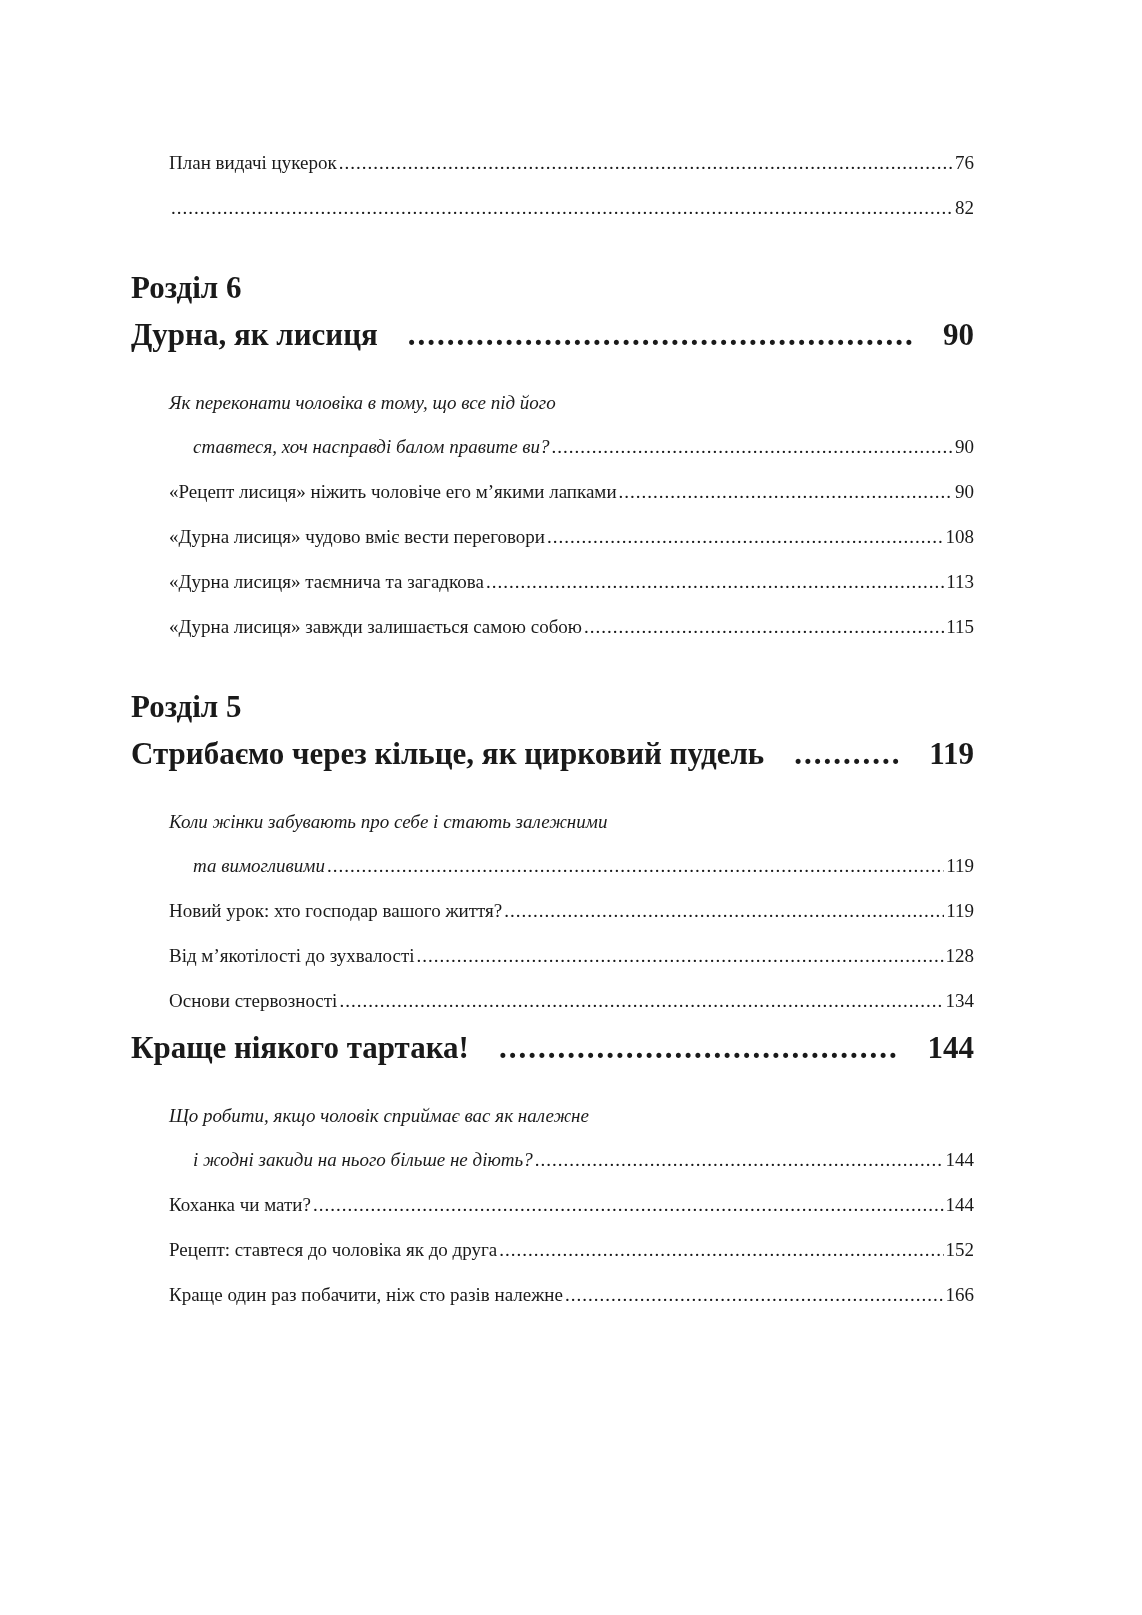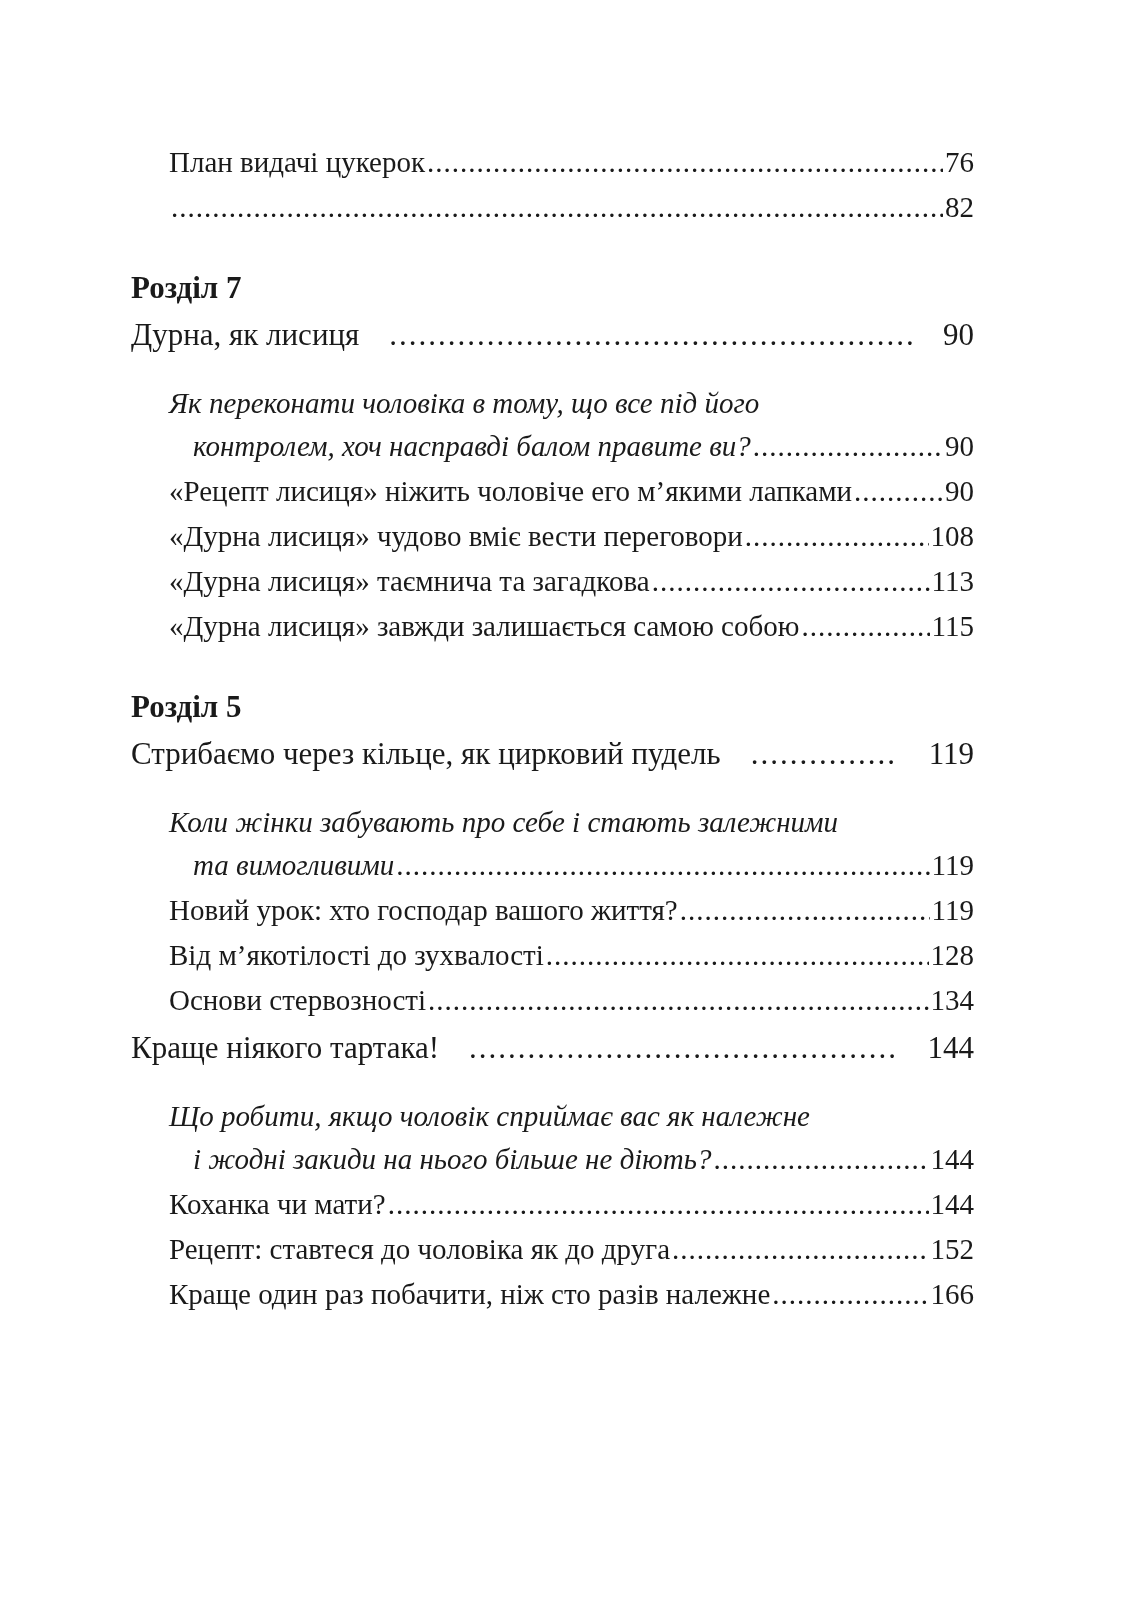--- a/index.html
+++ b/index.html
@@ -4,55 +4,55 @@
 <style>
   html, body { margin: 0; padding: 0; background: #ffffff; }
   body { width: 1142px; height: 1615px; position: relative; overflow: hidden;
          font-family: "Liberation Serif", "DejaVu Serif", serif; color: #1a1a1a; }
   .toc { position: absolute; left: 131px; top: 140px; width: 843px; }
   .row { display: flex; align-items: baseline; white-space: nowrap; }
   .row .title { flex: 0 0 auto; }
   .row .leader { flex: 1 1 auto; overflow: hidden; margin: 0 2px; letter-spacing: 1px; }
   .row .leader::after { content: "..............................................................................................................................................................................................................................................................."; }
   .row .page { flex: 0 0 auto; text-align: right; }
-  .sub { font-size: 29px; line-height: 45px; padding-left: 38px; justify-content: center; }
+  .sub { font-size: 19px; line-height: 45px; padding-left: 38px; justify-content: center; }
   .sub.italic .title, .sub.italic .first-line { font-style: italic; }
   .sub.italic .page { font-style: normal; }
   .sub .first-line { display: block; font-style: italic; line-height: 42px; }
   .sub .indent { padding-left: 24px; }
   .chapter-label { font-size: 31px; font-weight: bold; line-height: 44px; margin-top: 36px; }
-  .chapter-title { font-size: 31px; font-weight: normal; line-height: 50px; margin-bottom: 22px; gap: 28px; }
+  .chapter-title { font-size: 31px; font-weight: bold; line-height: 50px; margin-bottom: 22px; gap: 28px; }
   .chapter-title .leader { letter-spacing: 2px; }
 </style>
 </head>
 <body>
 
 <div class="toc">
 
   <div class="row sub">
     <span class="title">План видачі цукерок</span>
     <span class="leader"></span>
     <span class="page">76</span>
   </div>
   <div class="row sub">
     <span class="leader"></span>
     <span class="page">82</span>
   </div>
 
   <div class="chapter">
-    <div class="chapter-label">Розділ 7</div>
+    <div class="chapter-label">Розділ 6</div>
     <div class="row chapter-title">
       <span class="title">Дурна, як лисиця</span>
       <span class="leader"></span>
       <span class="page">90</span>
     </div>
     <div class="sub italic">
       <span class="first-line">Як переконати чоловіка в тому, що все під його</span>
       <div class="row indent">
-        <span class="title">контролем, хоч насправді балом правите ви?</span>
+        <span class="title">ставтеся, хоч насправді балом правите ви?</span>
         <span class="leader"></span>
         <span class="page">90</span>
       </div>
     </div>
     <div class="row sub">
       <span class="title">«Рецепт лисиця» ніжить чоловіче его м’якими лапками</span>
       <span class="leader"></span>
       <span class="page">90</span>
     </div>
     <div class="row sub">

